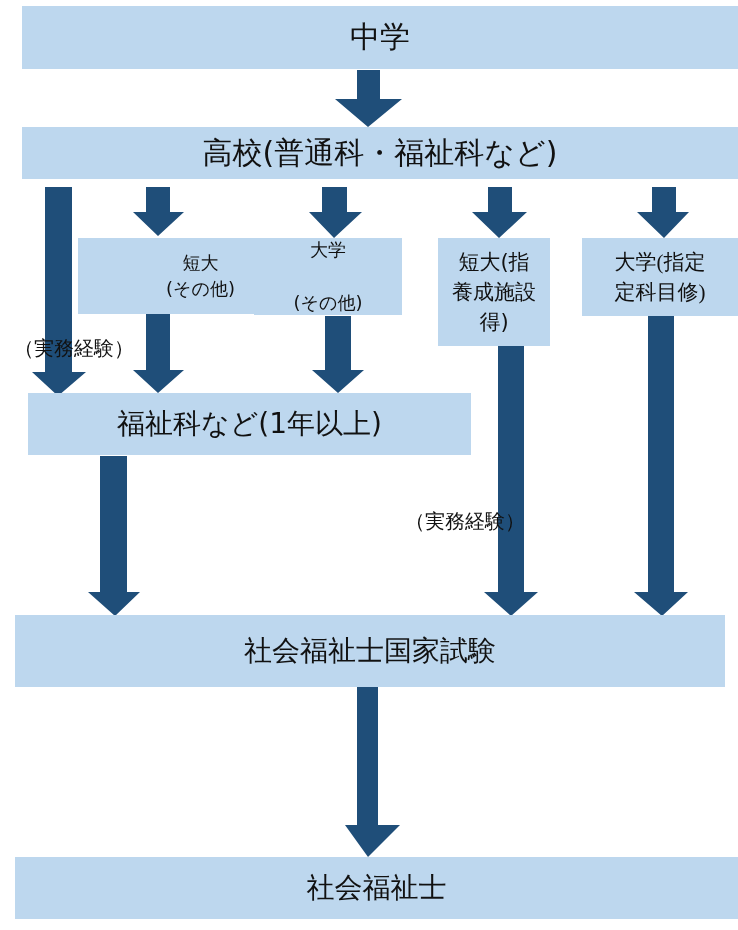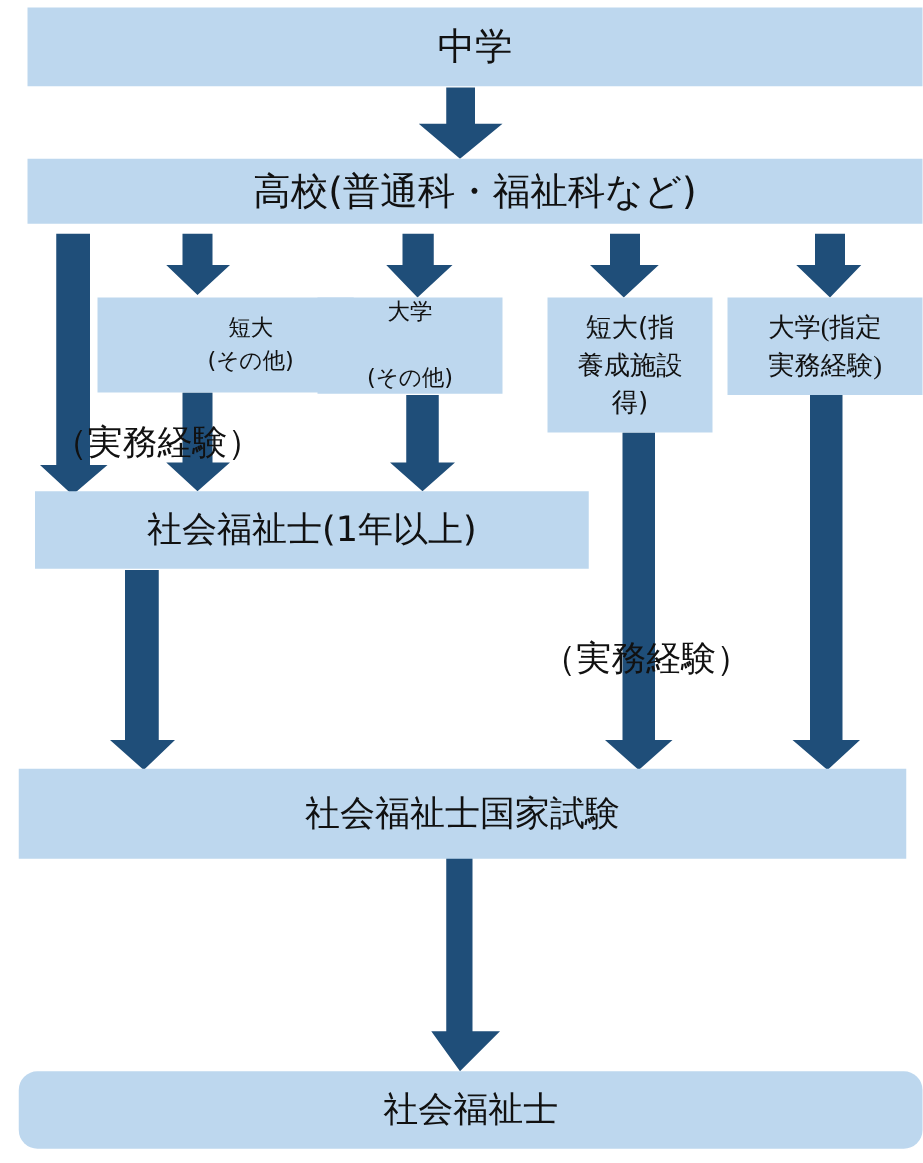--- a/index.html
+++ b/index.html
@@ -5,21 +5,21 @@
   html, body { margin:0; padding:0; background:#ffffff; }
   body { width:738px; height:930px; position:relative; overflow:hidden;
          font-family:"DejaVu Sans", "Liberation Sans", sans-serif; color:#111; }
   .box { position:absolute; background:#bdd7ee; display:flex; align-items:center;
          justify-content:center; text-align:center; }
   .box span { display:block; }
   .big { font-size:30px; }
   .mid { font-size:28px; }
   .small { font-size:18px; line-height:26px; }
   .smallb { font-size:21px; line-height:30px; }
-  .note { position:absolute; font-size:28px; white-space:nowrap;margin-left:28px; }
+  .note { position:absolute; font-size:20px; white-space:nowrap; }
   svg.arrows { position:absolute; left:0; top:0; }
 </style>
 </head>
 <body>
 
 <svg class="arrows" width="738" height="930">
   <g fill="#1f4e79">
 
     <polygon points="357,70 380,70 380,99 402,99 368,127 335,99 357,99"></polygon>
 
@@ -58,37 +58,37 @@
 <div class="box" style="left:78px; top:238px; width:165px; height:76px; flex-direction:column;padding-left:40px;">
   <span class="small">短大</span>
   <span class="small">(その他)</span>
 </div>
 
 <div class="box" style="left:254px; top:238px; width:148px; height:77px; flex-direction:column;gap:27px;">
   <span class="small">大学</span>
   <span class="small">(その他)</span>
 </div>
 
-<div class="box" style="left:438px; top:238px; width:132px; height:108px; flex-direction:column;">
+<div class="box" style="left:438px; top:238px; width:112px; height:108px; flex-direction:column;">
   <span class="smallb">短大(指</span>
   <span class="smallb">養成施設</span>
   <span class="smallb">得)</span>
 </div>
 
 <div class="box" style="left:582px; top:238px; width:156px; height:78px; flex-direction:column;font-family:Liberation Serif, serif;">
   <span class="smallb">大学(指定</span>
-  <span class="smallb">実務経験)</span>
+  <span class="smallb">定科目修)</span>
 </div>
 
 <div class="box" style="left:28px; top:393px; width:443px; height:62px;">
-  <span class="mid">社会福祉士(1年以上)</span>
+  <span class="mid">福祉科など(1年以上)</span>
 </div>
 
 <div class="box" style="left:15px; top:615px; width:710px; height:72px;">
   <span class="mid">社会福祉士国家試験</span>
 </div>
 
-<div class="box" style="left:15px; top:857px; width:723px; height:62px;border-radius:15px;">
+<div class="box" style="left:15px; top:857px; width:723px; height:62px;">
   <span class="mid">社会福祉士</span>
 </div>
 
 <div class="note" style="left:14px; top:335px;">（実務経験）</div>
 <div class="note" style="left:405px; top:508px;">（実務経験）</div>
 
 </body></html>

